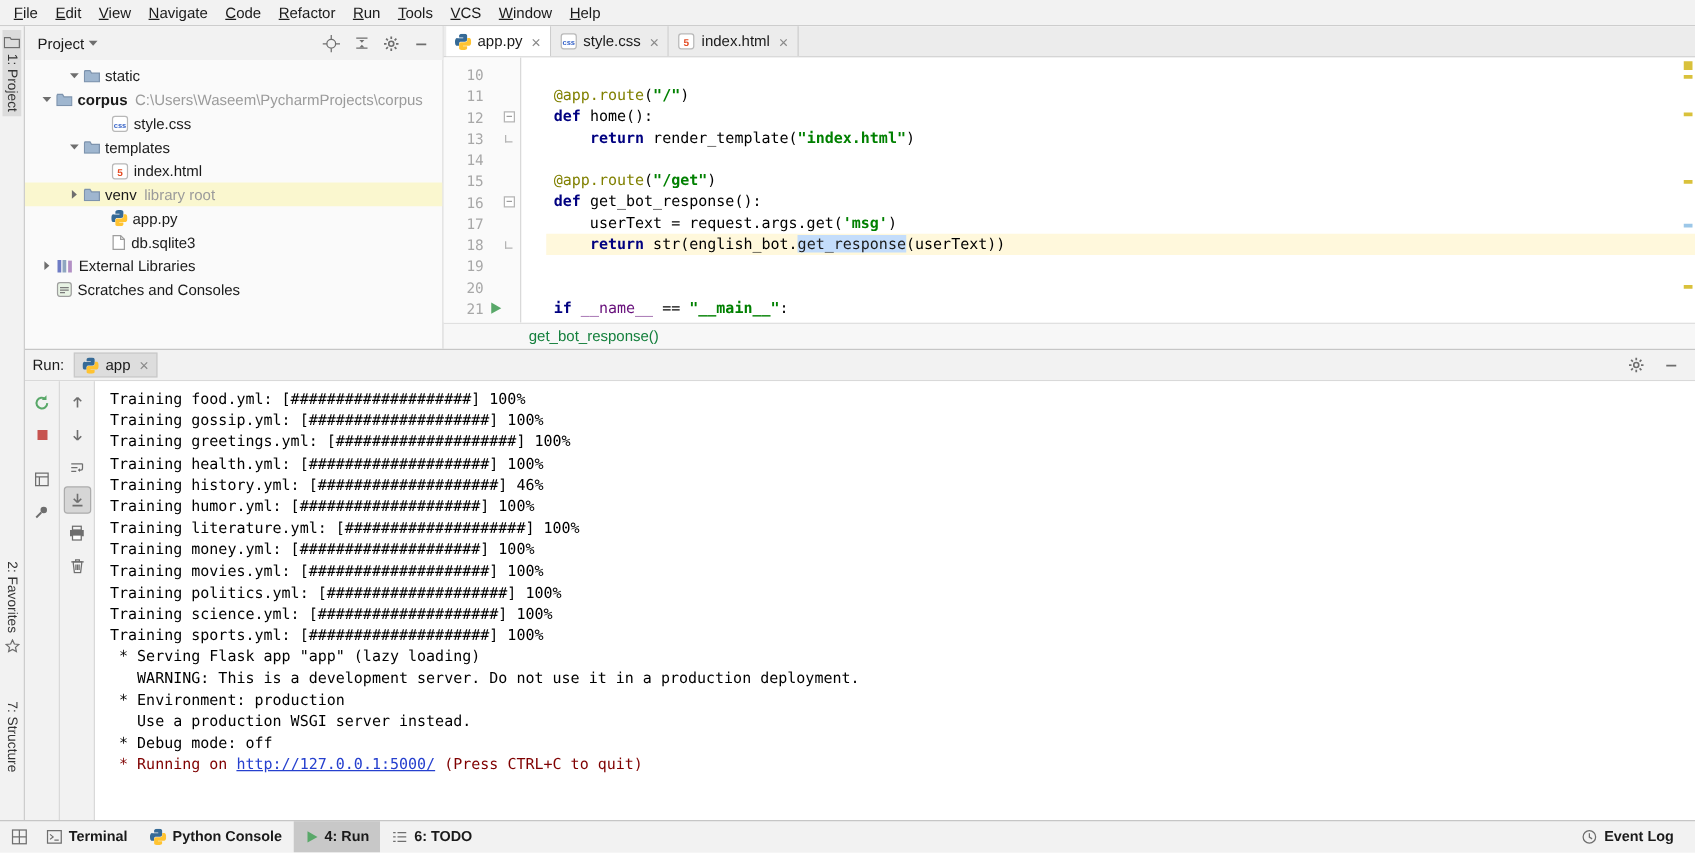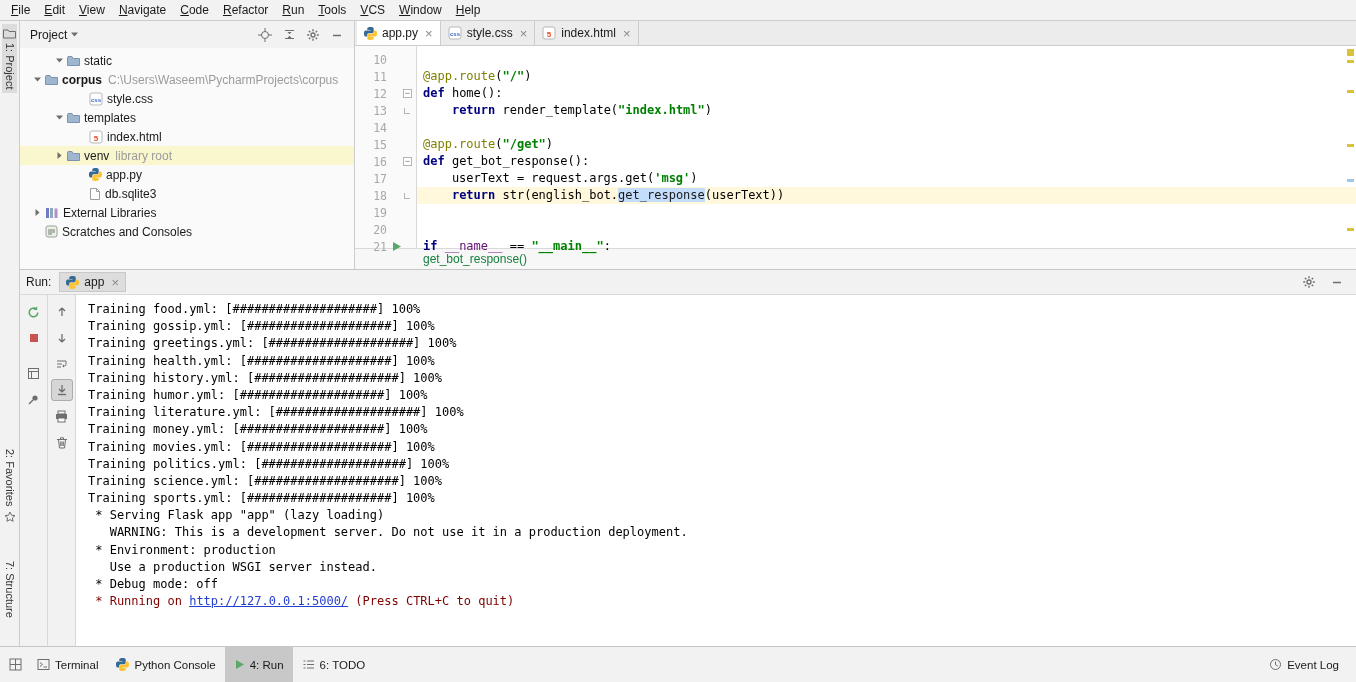--- a/index.html
+++ b/index.html
@@ -37,21 +37,21 @@
   .tree-label{margin-left:4px;}
   .tree-label.b{font-weight:bold;}
   .tree-extra{color:#9b9b9b;margin-left:6px;}
 
   
   .editor-area{flex:1;display:flex;flex-direction:column;min-width:0;background:#fff;}
   .tabs-bar{height:25px;flex:none;background:#ececec;border-bottom:1px solid #cdcdcd;display:flex;align-items:stretch;padding-left:2px;}
   .ed-tab{display:flex;align-items:center;gap:5px;padding:0 7px;border-right:1px solid #cdcdcd;background:#ececec;cursor:default;}
   .ed-tab.sel{background:#ffffff;}
   .tab-close{color:#8a8a8a;font-size:13px;margin-left:2px;cursor:pointer;}
-  .editor-body{flex:1;display:flex;min-height:0;position:relative;background:#fff;}
+  .editor-body{flex:1;display:flex;min-height:0;position:relative;background:#fff;gap:20px;}
   .gutter{width:62px;flex:none;background:#fafafa;border-right:1px solid #d9d9d9;padding-top:5px;}
   .g-row{height:17px;display:flex;align-items:center;padding-left:4px;}
   .lnum{width:28px;text-align:right;color:#a8a8a8;font-family:"DejaVu Sans Mono",monospace;font-size:11.5px;}
   .fold{width:28px;display:flex;align-items:center;height:100%;}
   .fminus{margin-left:auto;margin-right:3px;width:9px;height:9px;border:1px solid #b4b4b4;background:#fff;color:#6e6e6e;font-size:9px;line-height:7px;text-align:center;cursor:pointer;}
   .fend{margin-left:auto;margin-right:5px;width:6px;height:6px;border-left:1px solid #b4b4b4;border-bottom:1px solid #b4b4b4;}
   .runmark{margin-left:4px;display:inline-flex;cursor:pointer;}
   .code{flex:1;font-family:"DejaVu Sans Mono",monospace;font-size:12px;padding-top:5px;min-width:0;}
   .c-row{height:17px;line-height:17px;white-space:pre;padding-left:6px;}
   .c-row.caret{background:#fff8dc;}
@@ -76,21 +76,21 @@
   .tcol{width:28px;flex:none;background:#f2f2f2;border-right:1px solid #d9d9d9;display:flex;flex-direction:column;align-items:center;padding-top:6px;gap:4px;}
   .tool-btn{width:22px;height:22px;display:flex;align-items:center;justify-content:center;border:1px solid transparent;border-radius:3px;cursor:pointer;}
   .tool-btn.sel{background:#d6d6d6;border-color:#acacac;}
   .tcol[data-name="run-toolbar-main"] .tool-btn:nth-child(3){margin-top:9px;}
   .console{flex:1;font-family:"DejaVu Sans Mono",monospace;font-size:12px;color:#000;padding:6px 0 0 12px;overflow:hidden;background:#fff;}
   .con-line{height:17.2px;line-height:17px;white-space:pre;}
   .con-err{color:#7f0000;}
   .con-link{color:#2640ce;text-decoration:underline;cursor:pointer;}
 
   
-  .status-bar{height:36px;flex:none;border-top:1px solid #c6c6c6;background:#f2f2f2;display:flex;align-items:stretch;padding:0 8px 0 3px;}
+  .status-bar{height:26px;flex:none;border-top:1px solid #c6c6c6;background:#f2f2f2;display:flex;align-items:stretch;padding:0 8px 0 3px;font-weight:bold;}
   .sb-switch{display:flex;align-items:center;padding:0 6px;cursor:pointer;}
   .sb-left,.sb-right{display:flex;align-items:stretch;}
   .sb-right{margin-left:auto;}
   .sb-item{display:flex;align-items:center;gap:5px;padding:0 9px;font-size:11.5px;cursor:pointer;}
   .sb-item.sel{background:#c8c8c8;}
 
   .ico{display:inline-flex;align-items:center;justify-content:center;flex:none;}
   .ico svg{display:block;}
 </style>
 </head>
@@ -550,21 +550,21 @@
                     <path d="M4.7 5.5v4.5M6 5.5v4.5M7.3 5.5v4.5" stroke="#6e6e6e"></path>
                   </svg>
                 </span>
               </div>
             </div>
           <div class="console" data-name="run-console">
               <div class="con-line" data-name="console-line">Training food.yml: [####################] 100%</div>
               <div class="con-line" data-name="console-line">Training gossip.yml: [####################] 100%</div>
               <div class="con-line" data-name="console-line">Training greetings.yml: [####################] 100%</div>
               <div class="con-line" data-name="console-line">Training health.yml: [####################] 100%</div>
-              <div class="con-line" data-name="console-line">Training history.yml: [####################] 100%</div>
+              <div class="con-line" data-name="console-line">Training history.yml: [####################] 46%</div>
               <div class="con-line" data-name="console-line">Training humor.yml: [####################] 100%</div>
               <div class="con-line" data-name="console-line">Training literature.yml: [####################] 100%</div>
               <div class="con-line" data-name="console-line">Training money.yml: [####################] 100%</div>
               <div class="con-line" data-name="console-line">Training movies.yml: [####################] 100%</div>
               <div class="con-line" data-name="console-line">Training politics.yml: [####################] 100%</div>
               <div class="con-line" data-name="console-line">Training science.yml: [####################] 100%</div>
               <div class="con-line" data-name="console-line">Training sports.yml: [####################] 100%</div>
               <div class="con-line" data-name="console-line"> * Serving Flask app "app" (lazy loading)</div>
               <div class="con-line" data-name="console-line">   WARNING: This is a development server. Do not use it in a production deployment.</div>
               <div class="con-line" data-name="console-line"> * Environment: production</div>

